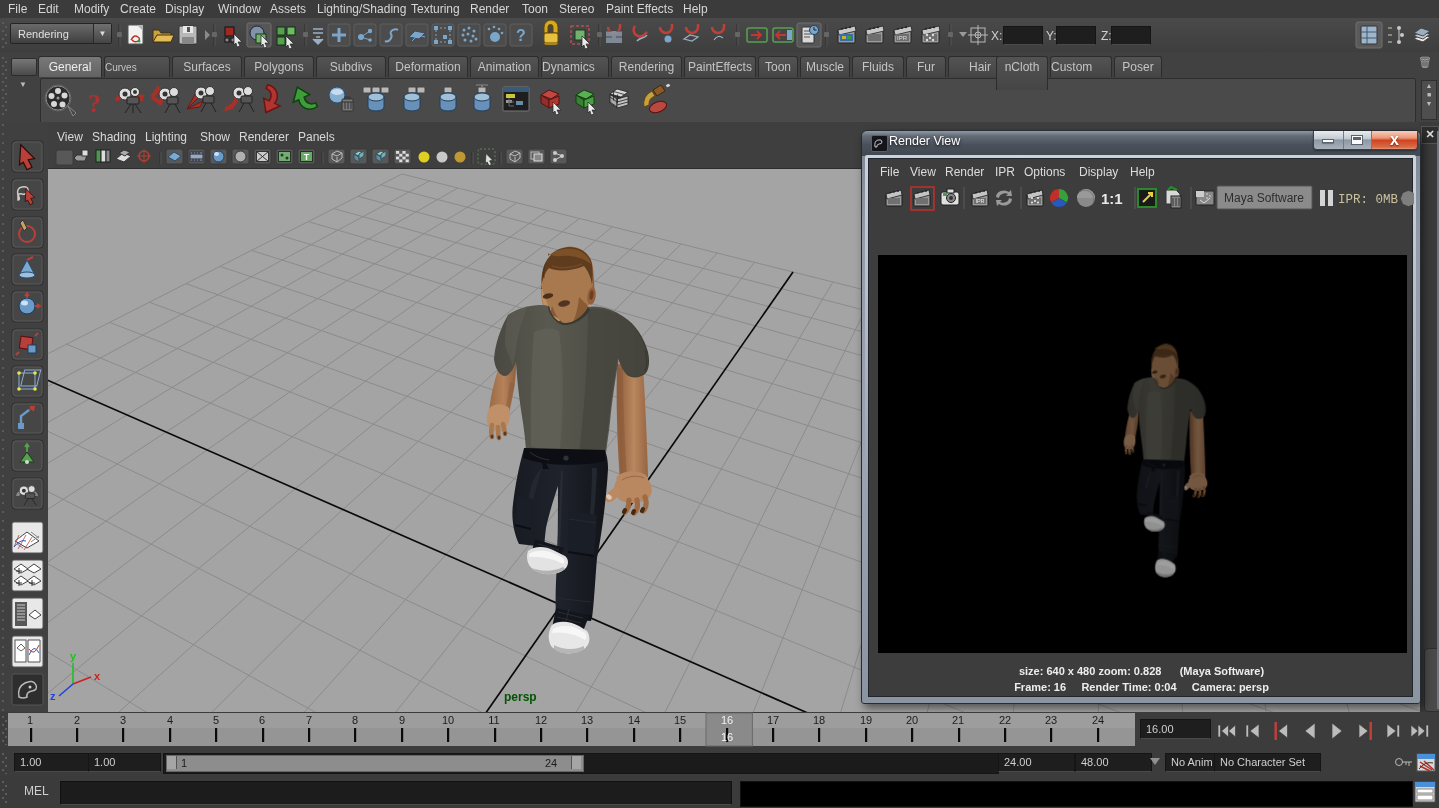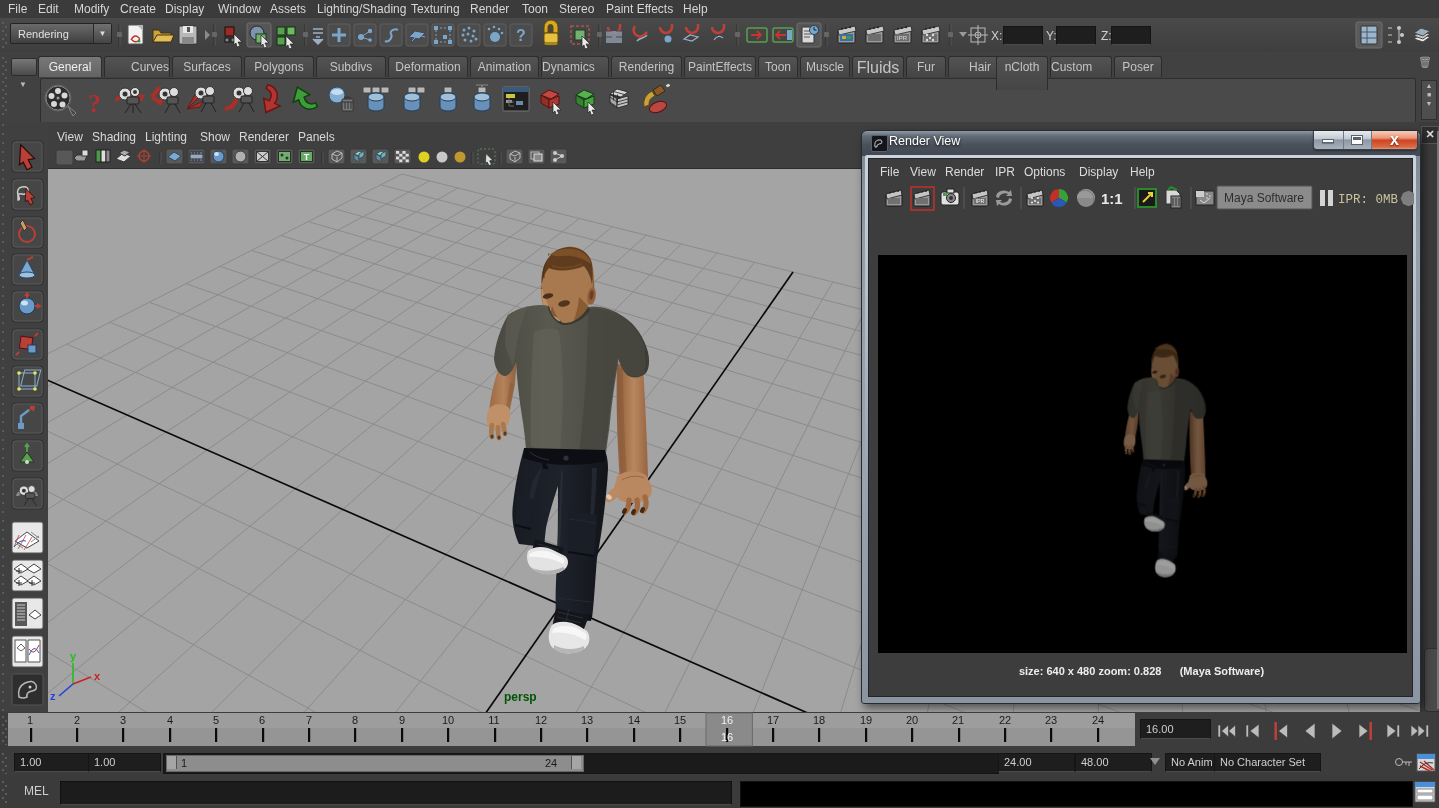--- a/index.html
+++ b/index.html
@@ -634,32 +634,32 @@
           <use href="#vtile"></use>
           <circle cx="5" cy="4" r="2" fill="#ccc"></circle>
           <circle cx="12" cy="7" r="2" fill="#ccc"></circle>
           <circle cx="5" cy="11" r="2" fill="#ccc"></circle>
           <path d="M5,4 l7,3 l-7,4" stroke="#ccc" fill="none"></path>
         </g>
 </g>
     </svg>
 <div class="abs" style="left:0;top:56px;width:1439px;height:22px">
       <span style="position:absolute;top:0;height:21px;font-size:12px;text-align:center;line-height:21px;border-radius:3px 3px 0 0;box-sizing:border-box;left:38px;width:64px;background:linear-gradient(#787878,#636363);color:#ededed;border:1px solid #2c2c2c;border-bottom:none;z-index:2">General</span>
-      <span style="position:absolute;top:0;height:21px;font-size:12px;text-align:right;line-height:21px;border-radius:3px 3px 0 0;box-sizing:border-box;left:104px;width:66px;background:linear-gradient(#535353,#454545);color:#c4c4c4;border:1px solid #2c2c2c;border-bottom:none">Curves</span>
+      <span style="position:absolute;top:0;height:21px;font-size:10px;text-align:left;line-height:21px;border-radius:3px 3px 0 0;box-sizing:border-box;left:104px;width:66px;background:linear-gradient(#535353,#454545);color:#c4c4c4;border:1px solid #2c2c2c;border-bottom:none">Curves</span>
       <span style="position:absolute;top:0;height:21px;font-size:12px;text-align:center;line-height:21px;border-radius:3px 3px 0 0;box-sizing:border-box;left:172px;width:70px;background:linear-gradient(#535353,#454545);color:#c4c4c4;border:1px solid #2c2c2c;border-bottom:none">Surfaces</span>
       <span style="position:absolute;top:0;height:21px;font-size:12px;text-align:center;line-height:21px;border-radius:3px 3px 0 0;box-sizing:border-box;left:244px;width:70px;background:linear-gradient(#535353,#454545);color:#c4c4c4;border:1px solid #2c2c2c;border-bottom:none">Polygons</span>
       <span style="position:absolute;top:0;height:21px;font-size:12px;text-align:center;line-height:21px;border-radius:3px 3px 0 0;box-sizing:border-box;left:316px;width:70px;background:linear-gradient(#535353,#454545);color:#c4c4c4;border:1px solid #2c2c2c;border-bottom:none">Subdivs</span>
       <span style="position:absolute;top:0;height:21px;font-size:12px;text-align:center;line-height:21px;border-radius:3px 3px 0 0;box-sizing:border-box;left:388px;width:80px;background:linear-gradient(#535353,#454545);color:#c4c4c4;border:1px solid #2c2c2c;border-bottom:none">Deformation</span>
       <span style="position:absolute;top:0;height:21px;font-size:12px;text-align:center;line-height:21px;border-radius:3px 3px 0 0;box-sizing:border-box;left:470px;width:69px;background:linear-gradient(#535353,#454545);color:#c4c4c4;border:1px solid #2c2c2c;border-bottom:none">Animation</span>
       <span style="position:absolute;top:0;height:21px;font-size:12px;text-align:left;line-height:21px;border-radius:3px 3px 0 0;box-sizing:border-box;left:541px;width:68px;background:linear-gradient(#535353,#454545);color:#c4c4c4;border:1px solid #2c2c2c;border-bottom:none">Dynamics</span>
       <span style="position:absolute;top:0;height:21px;font-size:12px;text-align:center;line-height:21px;border-radius:3px 3px 0 0;box-sizing:border-box;left:611px;width:71px;background:linear-gradient(#535353,#454545);color:#c4c4c4;border:1px solid #2c2c2c;border-bottom:none">Rendering</span>
       <span style="position:absolute;top:0;height:21px;font-size:12px;text-align:center;line-height:21px;border-radius:3px 3px 0 0;box-sizing:border-box;left:684px;width:72px;background:linear-gradient(#535353,#454545);color:#c4c4c4;border:1px solid #2c2c2c;border-bottom:none">PaintEffects</span>
       <span style="position:absolute;top:0;height:21px;font-size:12px;text-align:center;line-height:21px;border-radius:3px 3px 0 0;box-sizing:border-box;left:758px;width:40px;background:linear-gradient(#535353,#454545);color:#c4c4c4;border:1px solid #2c2c2c;border-bottom:none">Toon</span>
       <span style="position:absolute;top:0;height:21px;font-size:12px;text-align:center;line-height:21px;border-radius:3px 3px 0 0;box-sizing:border-box;left:800px;width:50px;background:linear-gradient(#535353,#454545);color:#c4c4c4;border:1px solid #2c2c2c;border-bottom:none">Muscle</span>
-      <span style="position:absolute;top:0;height:21px;font-size:16px;text-align:center;line-height:21px;border-radius:3px 3px 0 0;box-sizing:border-box;left:852px;width:52px;background:linear-gradient(#535353,#454545);color:#c4c4c4;border:1px solid #2c2c2c;border-bottom:none">Fluids</span>
+      <span style="position:absolute;top:0;height:21px;font-size:12px;text-align:center;line-height:21px;border-radius:3px 3px 0 0;box-sizing:border-box;left:852px;width:52px;background:linear-gradient(#535353,#454545);color:#c4c4c4;border:1px solid #2c2c2c;border-bottom:none">Fluids</span>
       <span style="position:absolute;top:0;height:21px;font-size:12px;text-align:center;line-height:21px;border-radius:3px 3px 0 0;box-sizing:border-box;left:906px;width:40px;background:linear-gradient(#535353,#454545);color:#c4c4c4;border:1px solid #2c2c2c;border-bottom:none">Fur</span>
       <span style="position:absolute;top:0;height:21px;font-size:12px;text-align:center;line-height:21px;border-radius:3px 3px 0 0;box-sizing:border-box;left:948px;width:64px;background:linear-gradient(#535353,#454545);color:#c4c4c4;border:1px solid #2c2c2c;border-bottom:none">Hair</span>
       <span style="position:absolute;top:0;height:34px;font-size:12px;text-align:center;line-height:21px;border-radius:3px 3px 0 0;box-sizing:border-box;left:996px;width:52px;background:linear-gradient(#535353,#454545);color:#c4c4c4;border:1px solid #2c2c2c;border-bottom:none">nCloth</span>
       <span style="position:absolute;top:0;height:21px;font-size:12px;text-align:left;line-height:21px;border-radius:3px 3px 0 0;box-sizing:border-box;left:1050px;width:62px;background:linear-gradient(#535353,#454545);color:#c4c4c4;border:1px solid #2c2c2c;border-bottom:none">Custom</span>
       <span style="position:absolute;top:0;height:21px;font-size:12px;text-align:center;line-height:21px;border-radius:3px 3px 0 0;box-sizing:border-box;left:1114px;width:48px;background:linear-gradient(#535353,#454545);color:#c4c4c4;border:1px solid #2c2c2c;border-bottom:none">Poser</span>
     </div>
 
 <svg class="abs" style="left:48px;top:169px" width="1391" height="543" viewBox="48 169 1391 543">
 <rect x="48" y="169" width="1391" height="543" fill="#a4a4a4"></rect>
 <g stroke="#8b8b8b" stroke-width="1" fill="none">
@@ -956,20 +956,21 @@
       <text x="469" y="22" font-size="12.5" fill="#c8c29e" font-family="Liberation Mono, monospace">IPR: 0MB</text>
       <path d="M534,12 l5.5,-2.3 l5.5,2.3 l2.3,5.5 l-2.3,5.5 l-5.5,2.3 l-5.5,-2.3 l-2.3,-5.5 Z" fill="#7e7e7e"></path>
     </svg>
 
     <svg class="abs" style="left:9px;top:96px;background:#000" width="529" height="398" viewBox="876 253 529 398">
       <g style="filter:brightness(0.64) saturate(0.9)" transform="translate(874.9,200.6) scale(0.507,0.573)">
             <use href="#char"></use>
           </g>
     </svg>
     <div class="abs" style="left:0;top:506px;width:545px;text-align:center;font-size:11px;font-weight:bold;color:#ededed">size: 640 x 480 zoom: 0.828&nbsp;&nbsp;&nbsp;&nbsp;&nbsp;&nbsp;(Maya Software)</div>
+    <div class="abs" style="left:0;top:522px;width:545px;text-align:center;font-size:11px;font-weight:bold;color:#ededed">Frame: 16&nbsp;&nbsp;&nbsp;&nbsp;&nbsp;Render Time: 0:04&nbsp;&nbsp;&nbsp;&nbsp;&nbsp;Camera: persp</div>
   </div>
 </div>
 
 <div class="abs" style="left:0;top:712px;width:1439px;height:36px;background:#3c3c3c"></div>
 <div class="grip" style="left:1px;top:715px;height:30px"></div>
 <svg class="abs" style="left:0;top:712px" width="1439" height="36" viewBox="0 712 1439 36">
 <rect x="8" y="713" width="1127" height="33" fill="#959595"></rect>
 <rect x="8" y="713" width="1127" height="15" fill="#9d9d9d"></rect>
 <rect x="706" y="713" width="46.4" height="33" fill="#8a8a8a" stroke="#6a6a6a"></rect>
 <text x="30" y="724" text-anchor="middle" font-size="11" fill="#1c1c1c" font-family="Liberation Sans">1</text>

